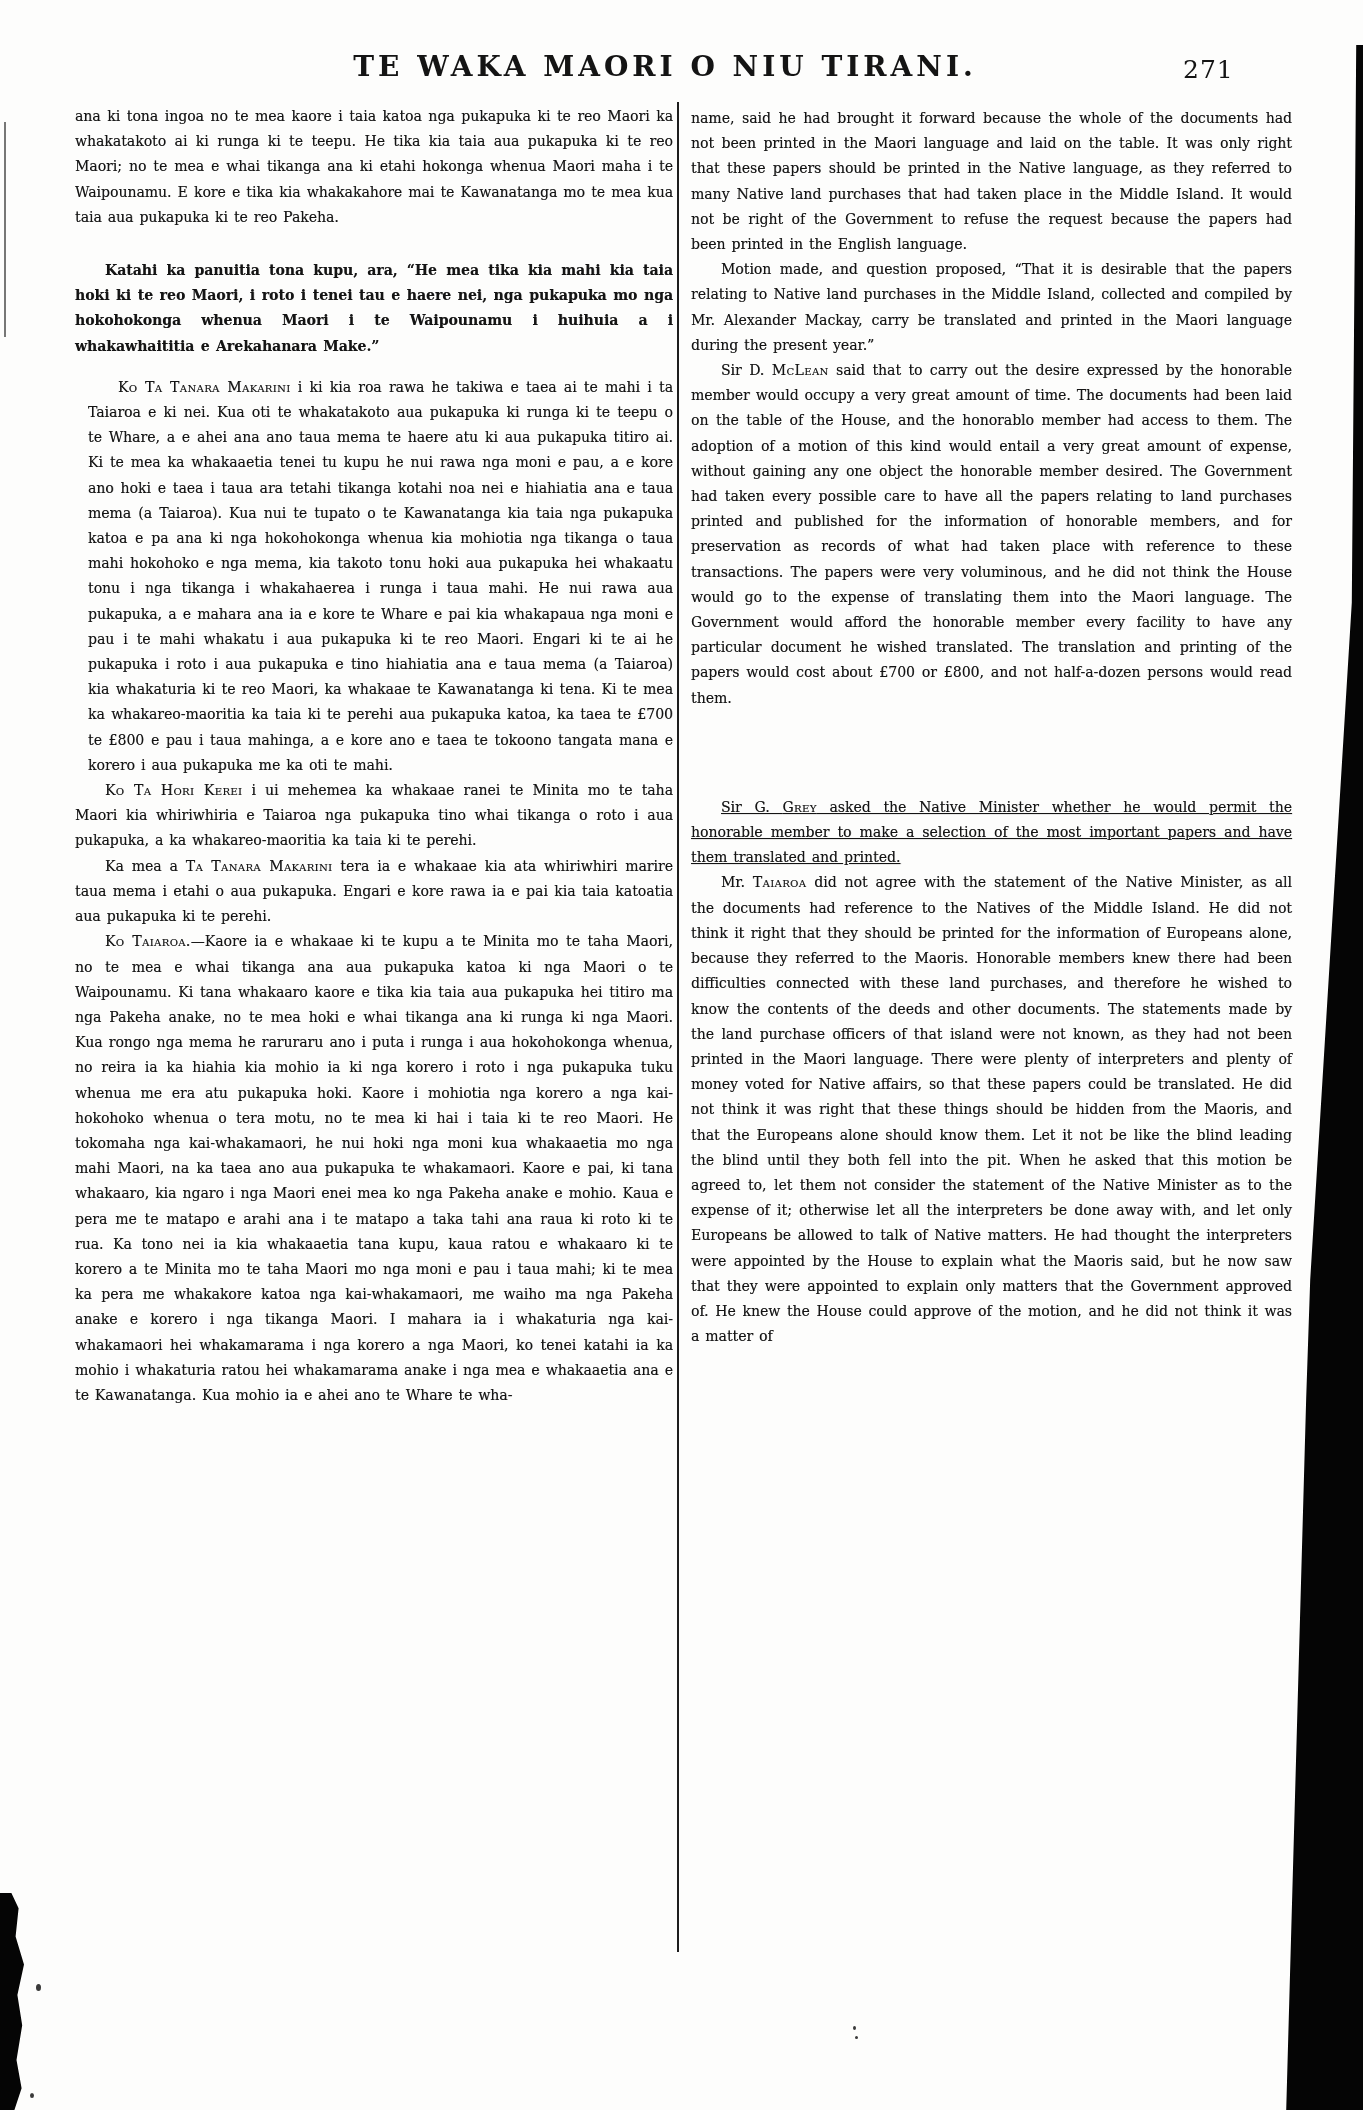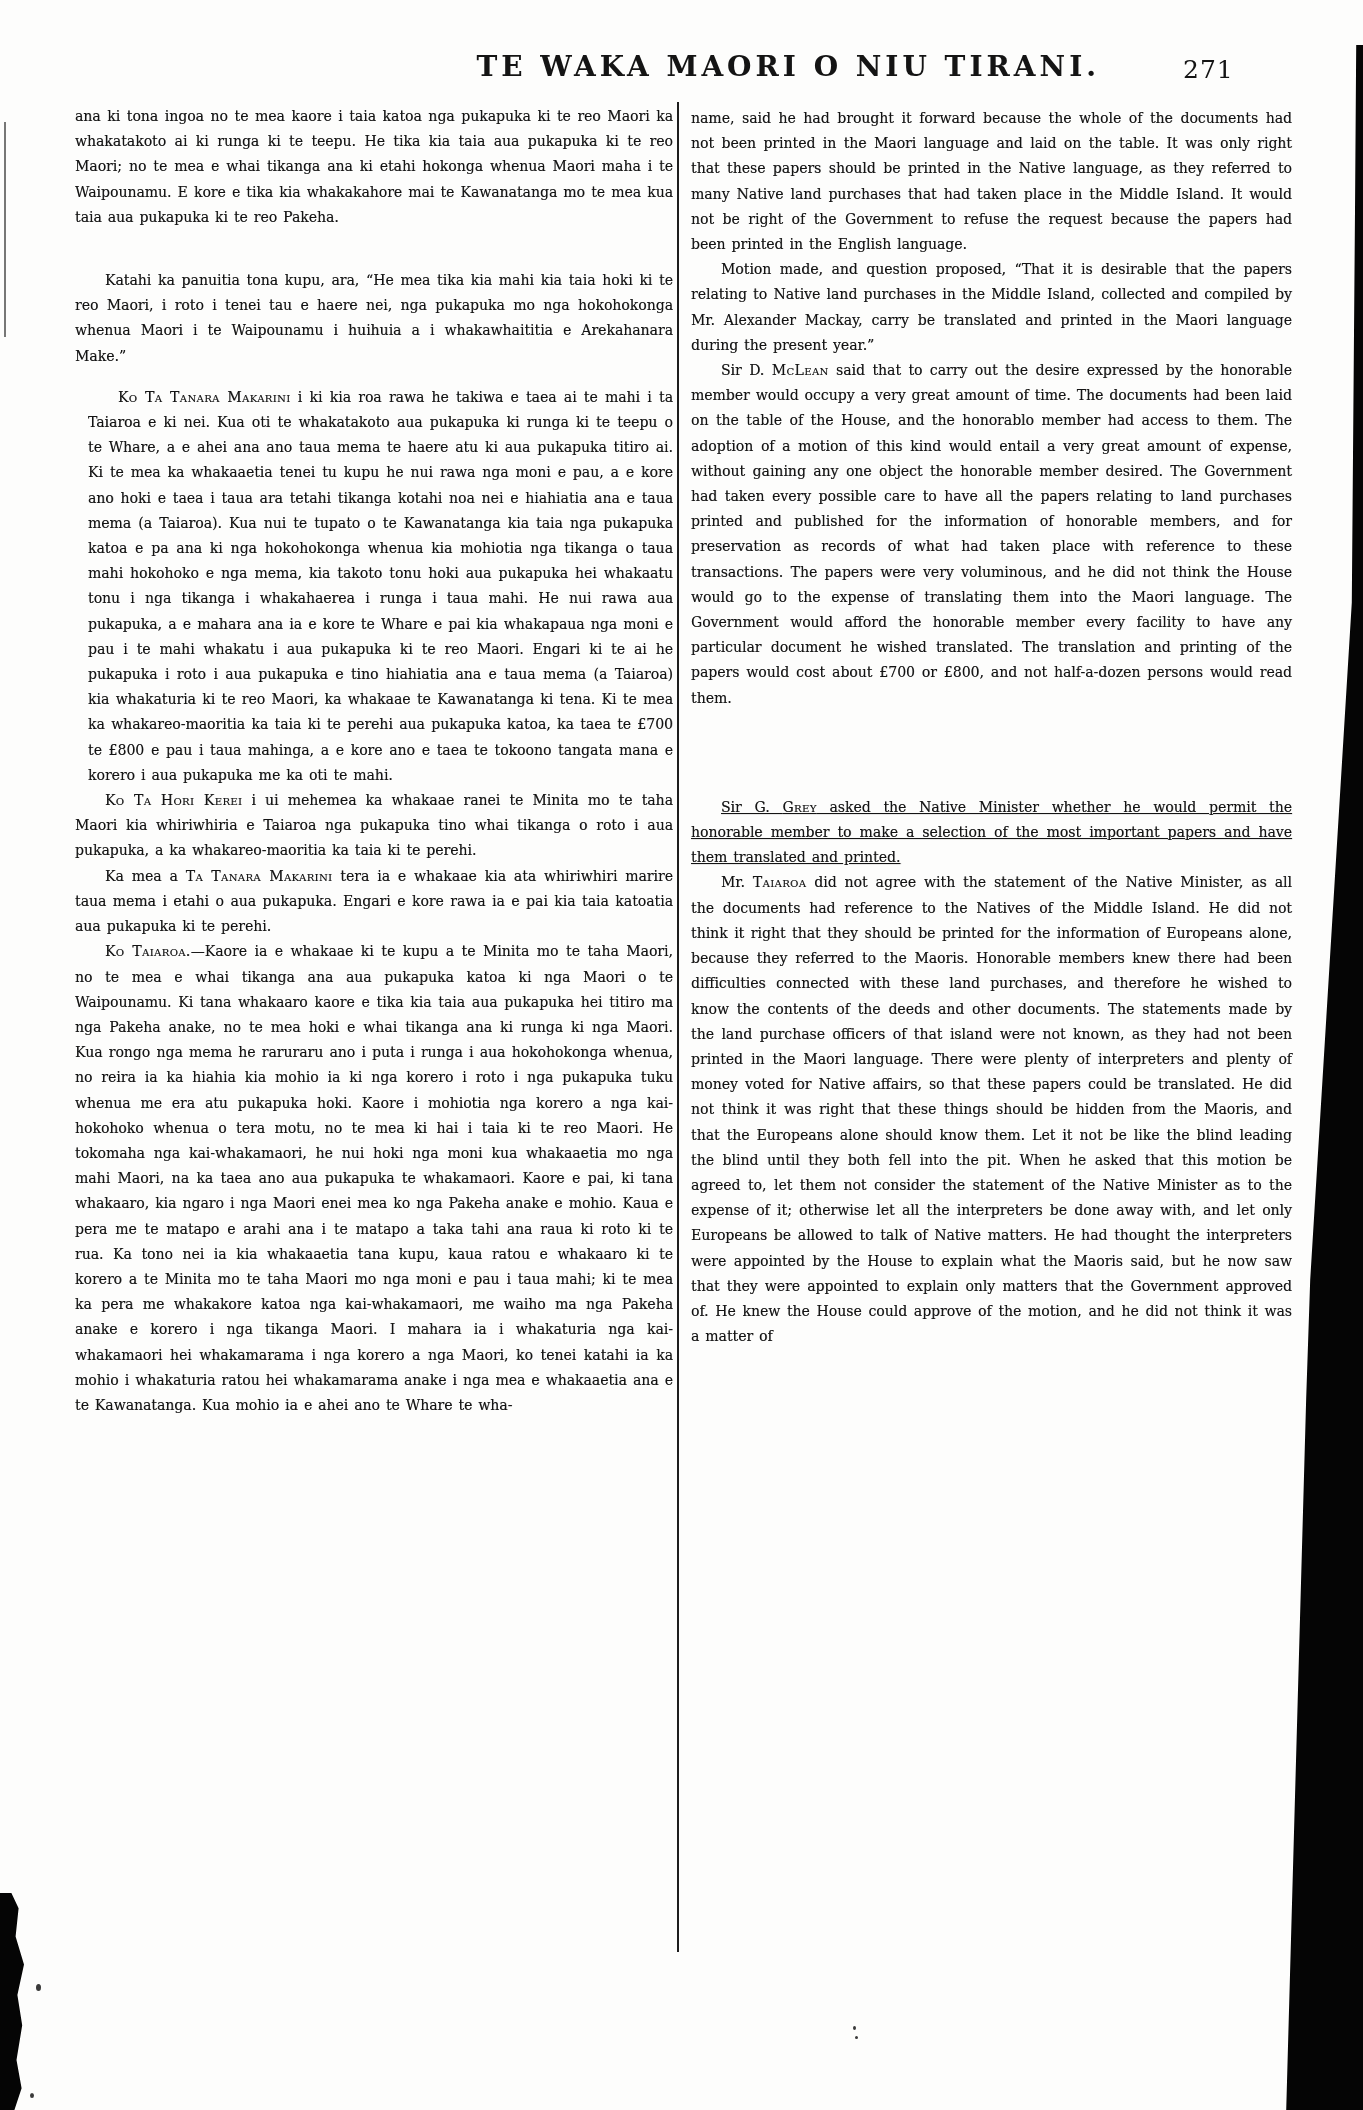--- a/index.html
+++ b/index.html
@@ -17,21 +17,21 @@
     height: 2110px;
     background: #fdfdfc;
     font-family: "DejaVu Serif", "Liberation Serif", serif;
     color: #141414;
   }
   .masthead {
     position: absolute;
     top: 50px;
     left: 230px;
     width: 870px;
-    text-align: right;
+    text-align: center;
     font-size: 28px;
     font-weight: 700;
     letter-spacing: 4px;
     white-space: nowrap;
   }
   .page-number {
     position: absolute;
     top: 55px;
     left: 1183px;
     font-size: 25px;
@@ -43,21 +43,21 @@
     line-height: 25.2px;
     text-align: justify;
     word-spacing: 1.5px;
     text-shadow: 0.3px 0.2px 0 rgba(0,0,0,0.45);
   }
   .col-left  { top: 104px; left: 75px;  width: 598px; }
   .col-right { top: 106px; left: 691px; width: 601px; }
   .column p { margin: 0; }
   .column p.indent { text-indent: 30px; }
   .column p.space-small  { margin-top: 16px; margin-left: 13px; }
-  .column p.space-medium { margin-top: 38px; }
+  .column p.space-medium { margin-top: 28px; font-weight: bold; }
   .column p.space-large  { margin-top: 84px; text-decoration: underline; }
   .sc { font-variant: small-caps; letter-spacing: 0.4px; }
   .divider {
     position: absolute;
     top: 102px;
     left: 677px;
     width: 2px;
     height: 1850px;
     background: #1d1d1d;
   }

